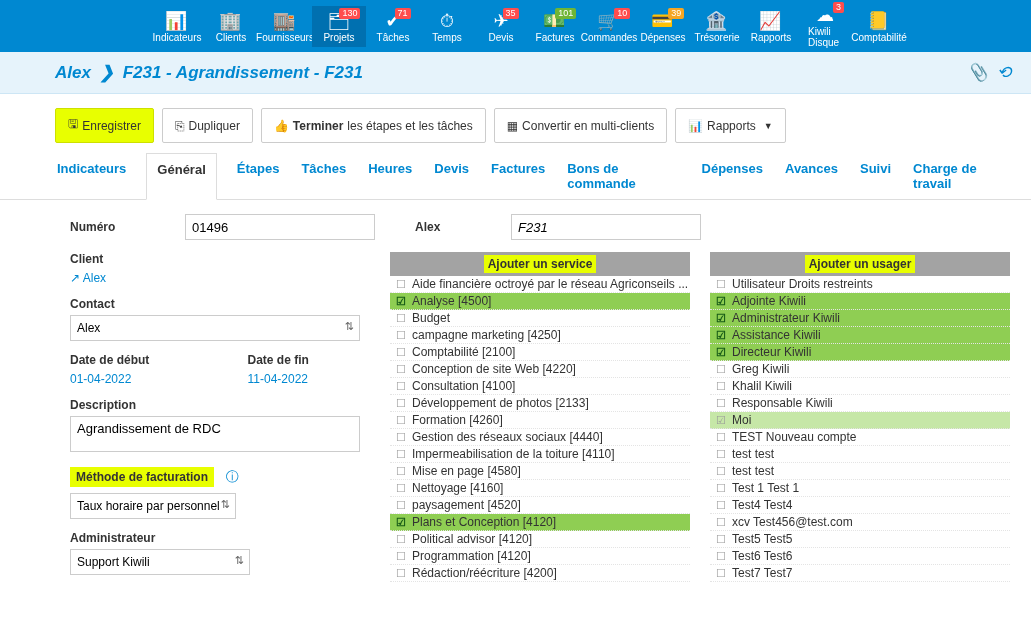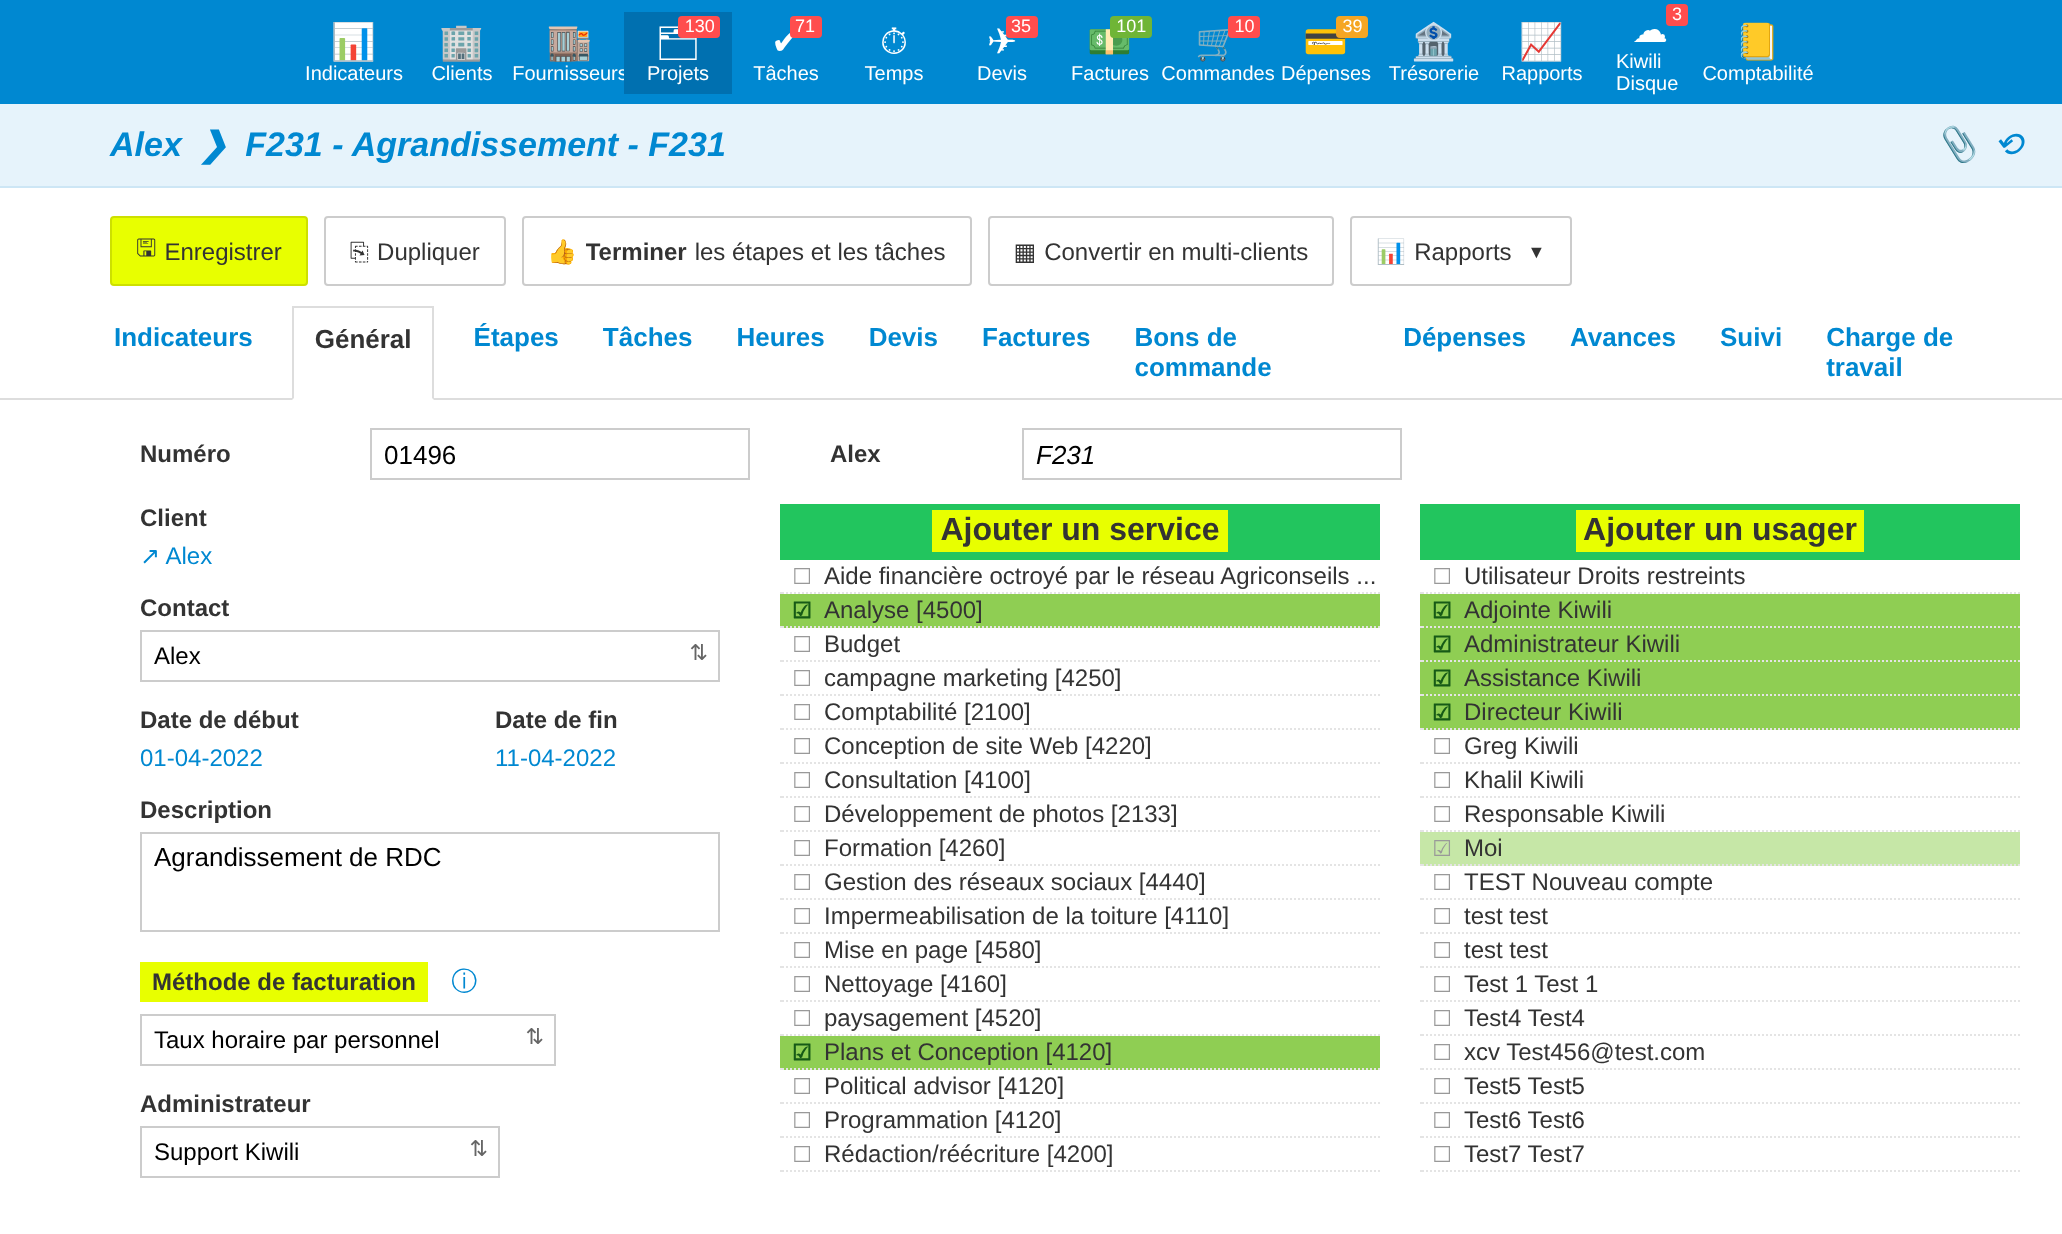--- a/index.html
+++ b/index.html
@@ -54,22 +54,22 @@
 .select { border:1px solid #ccc; padding:4px 6px; font-size:12px; height:26px; width:100%; background:#fff; appearance:none; position:relative; }
 .select-wrap { position:relative; width:290px; }
 .select-wrap::after { content:"⇅"; position:absolute; right:6px; top:5px; font-size:11px; color:#666; pointer-events:none; }
 
 .twocol { display:flex; gap:55px;margin-top:11px; }
 .twocol > div { flex:1; }
 
 .subhead { background:#e8ff00; padding:3px 6px; font-size:12px; font-weight:600; display:inline-block; margin-bottom:2px; }
 .info-icon { color:#0088d1; cursor:pointer; font-size:13px; margin-left:8px; }
 
-textarea.input { height:50px; width:290px; resize:none; }
-.list-head { background:#22c55e; text-align:center; padding:5px; font-size:16px; font-weight:600; position:relative; }
+textarea.input { height:36px; width:290px; resize:none; }
+.list-head { background:#a3a3a3; text-align:center; padding:5px; font-size:12px; font-weight:600; position:relative; }
 .list-head .hl { background:#e8ff00; padding:2px 4px; }
 .list-body { }
 .list-row { display:flex; align-items:center; gap:0; padding:1px 0; font-size:12px; border-bottom:1px dotted #e4e4e4; }
 .list-row .cb { width:22px; text-align:center; color:#999; font-size:11px; }
 .list-row.sel { background:#8fce53; }
 .list-row.sel .cb { color:#165a16; font-weight:bold; }
 .list-row.selme { background:#c6e7a7; }
 </style>
 </head>
 <body>
@@ -197,21 +197,21 @@
           <a href="#" class="link">11-04-2022</a>
         </div>
       </div>
       <div class="field-block">
         <span class="lbl">Description</span>
         <textarea class="input" style="">Agrandissement de RDC</textarea>
       </div>
       <div class="field-block">
         <span class="subhead">Méthode de facturation</span>
         <span class="info-icon">ⓘ</span>
-        <div class="select-wrap" style="width:208px; margin-top:4px;"><select class="select"><option>Taux horaire par personnel</option></select></div>
+        <div class="select-wrap" style="width:166px; margin-top:4px;"><select class="select"><option>Taux horaire par personnel</option></select></div>
       </div>
       <div class="field-block">
         <span class="lbl">Administrateur</span>
         <div class="select-wrap" style="width:180px;"><select class="select"><option>Support Kiwili</option></select></div>
       </div>
 
     </div>
 
     <div class="col-mid">
       <div class="list-head"><span class="hl">Ajouter un service</span></div>

